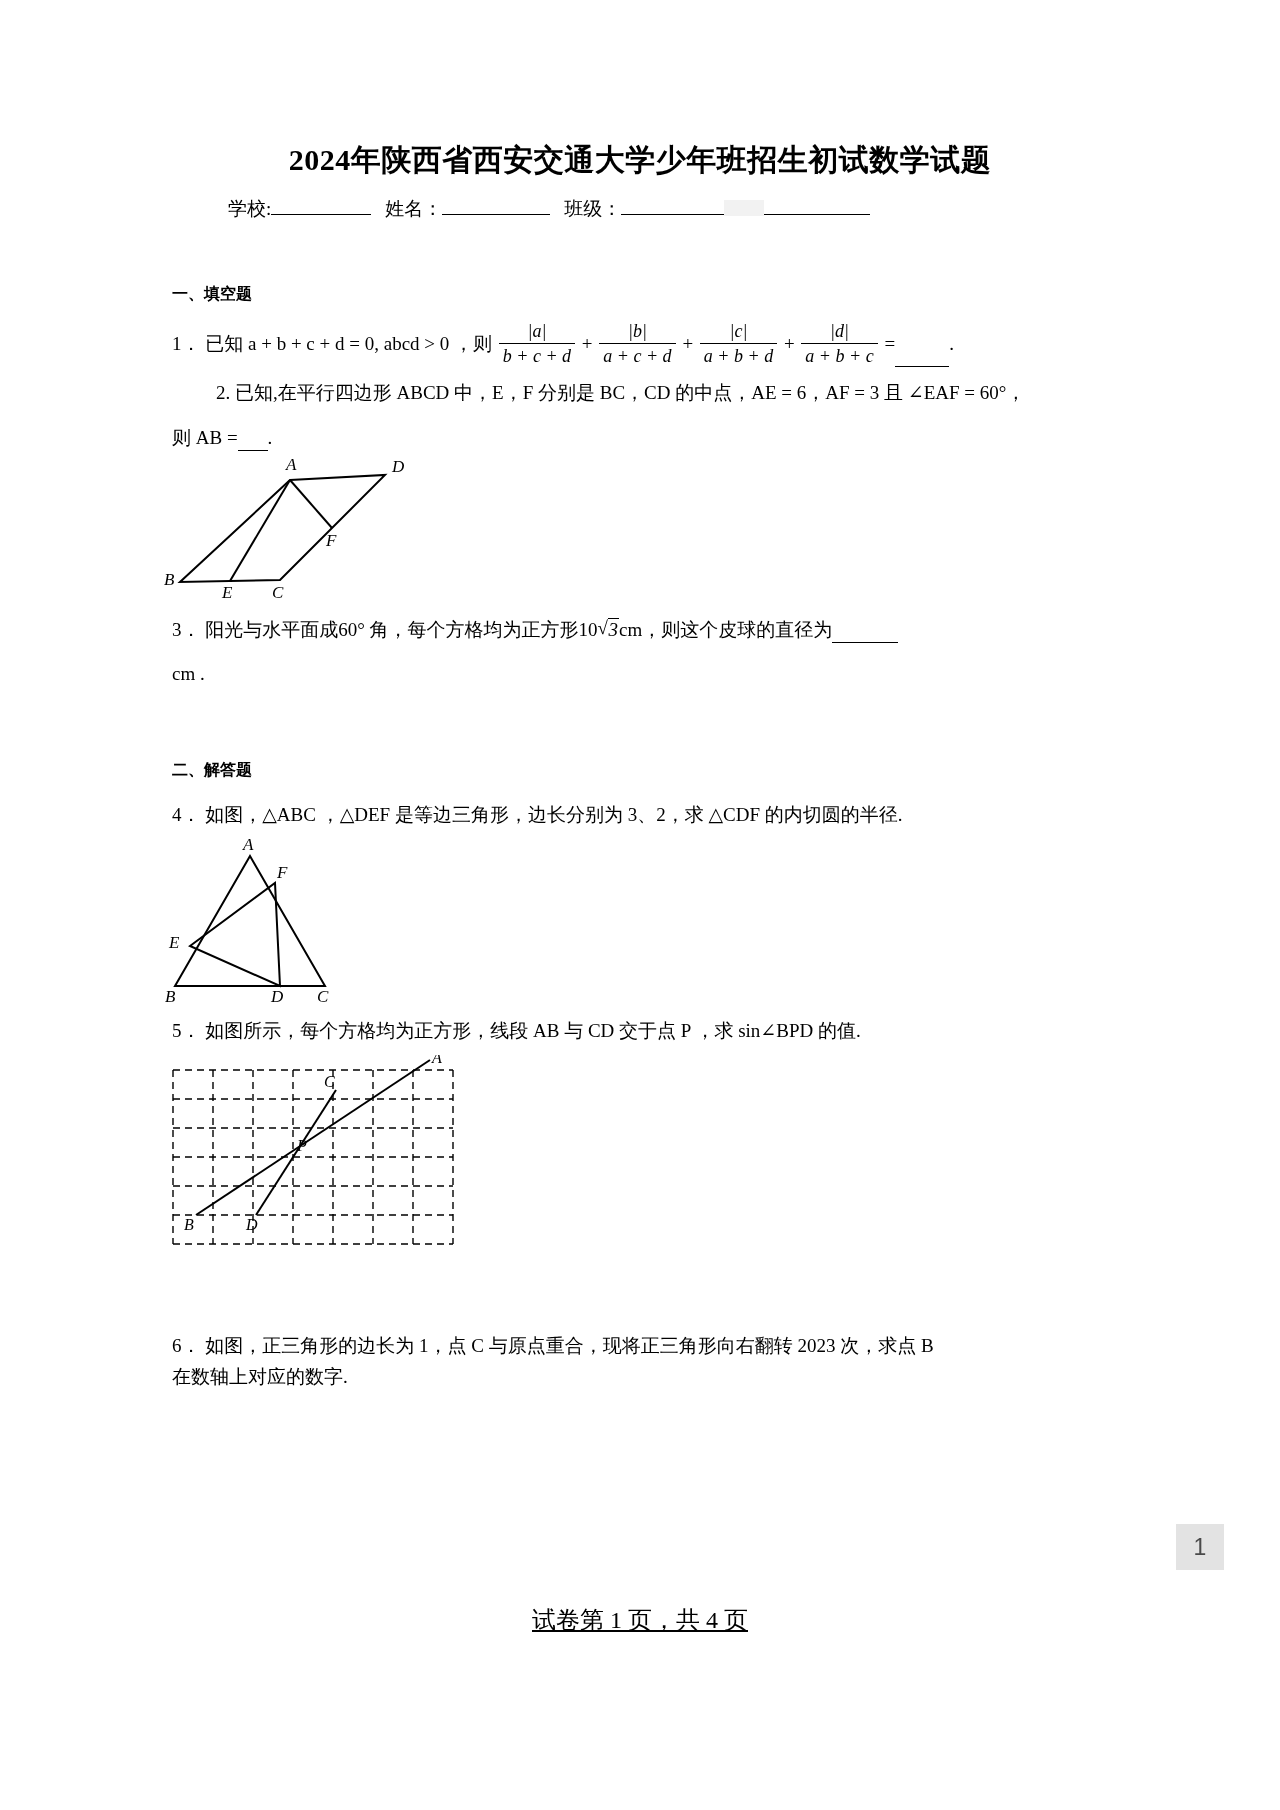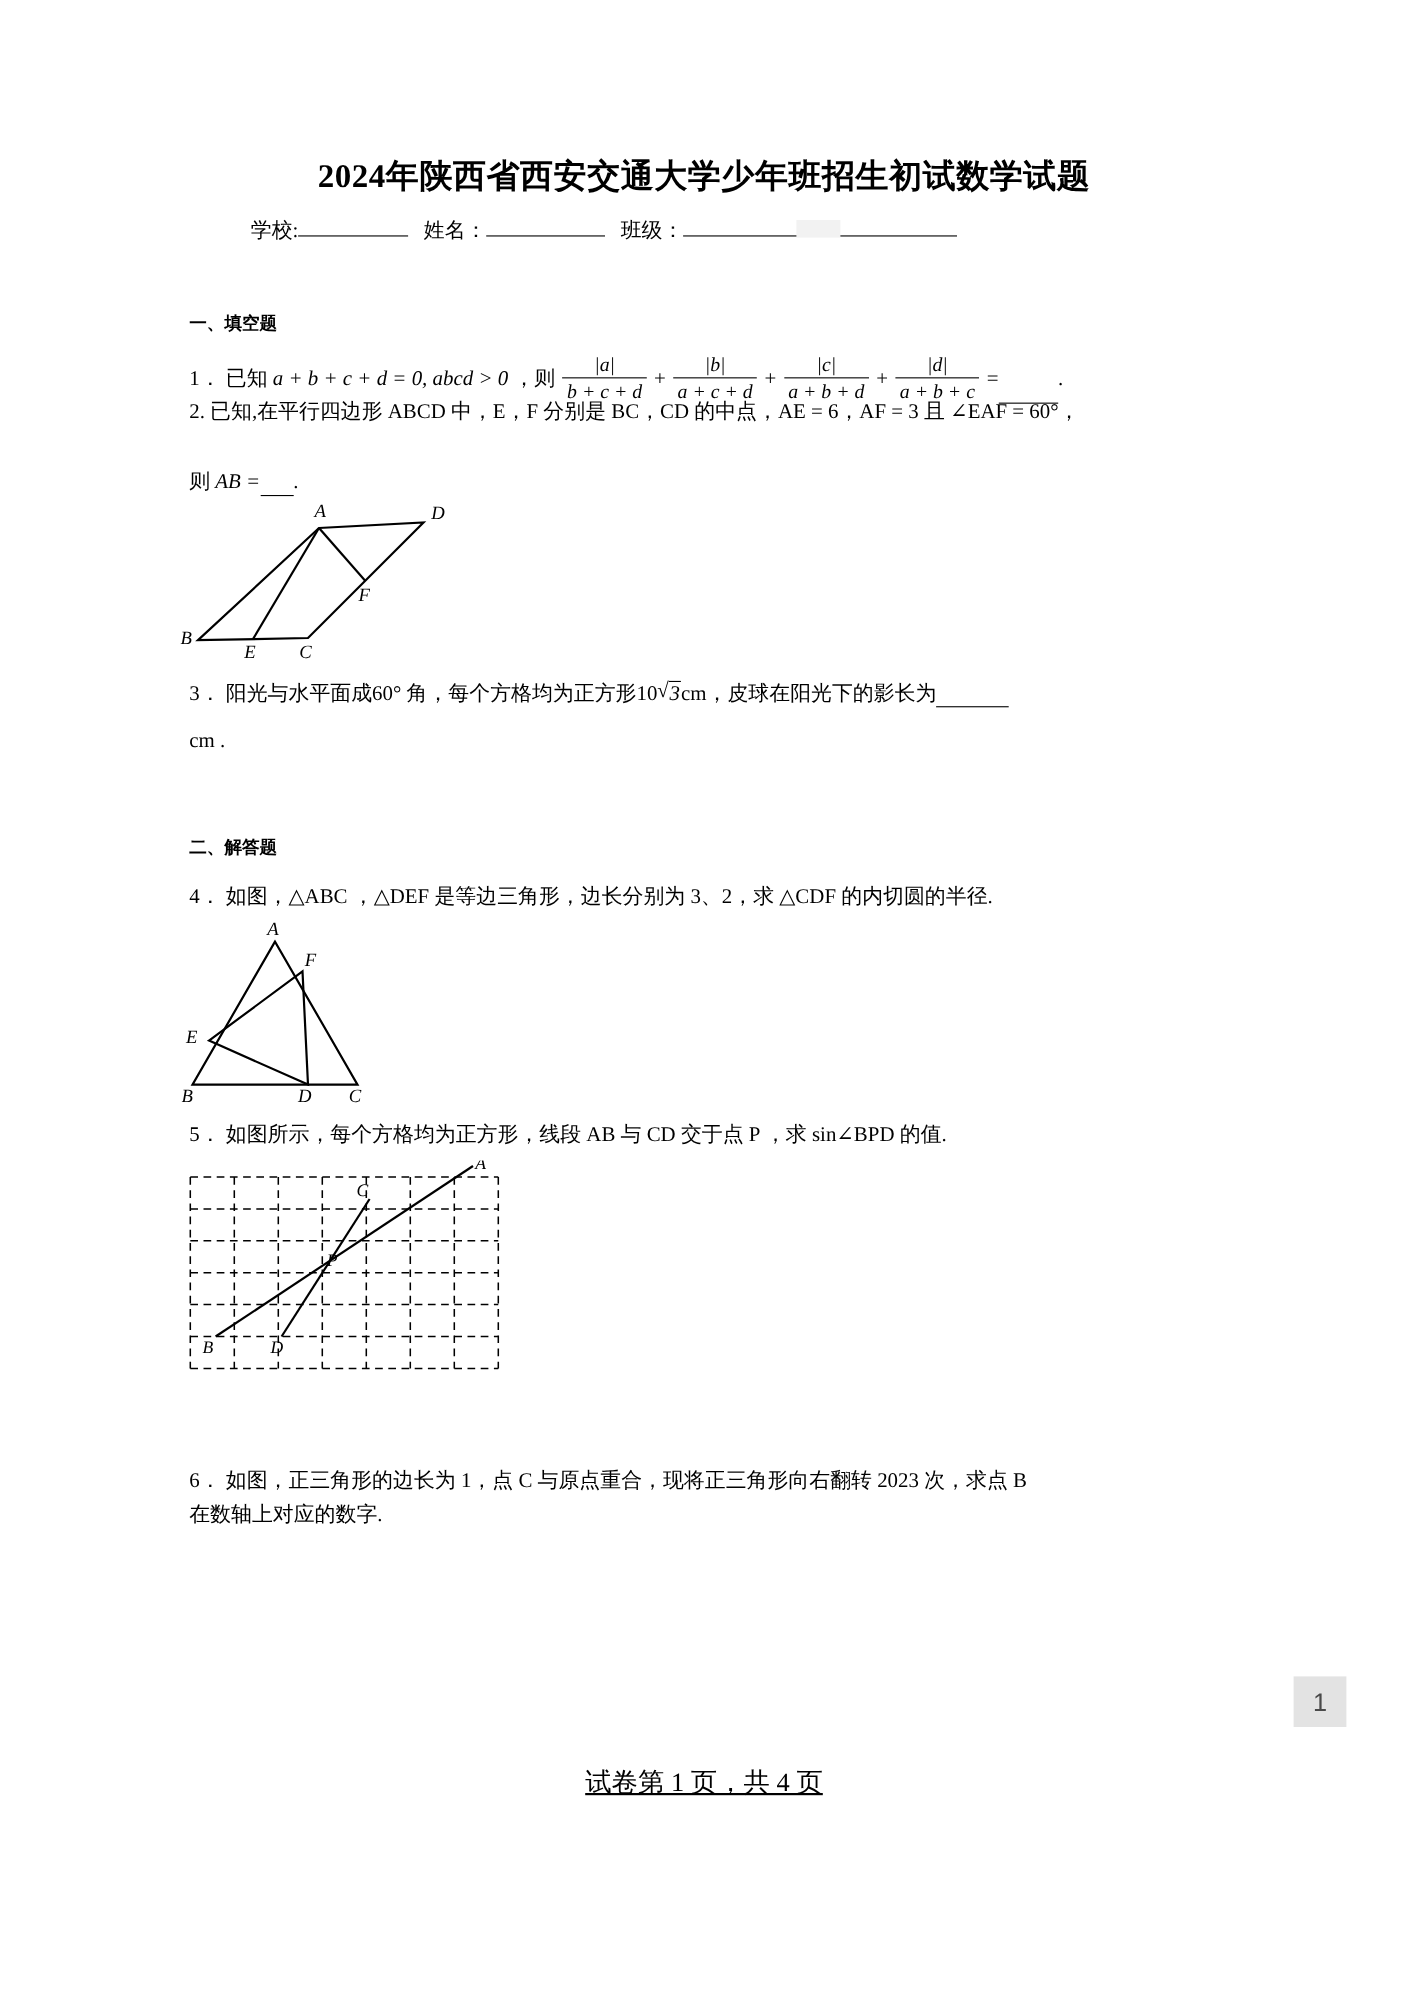--- a/index.html
+++ b/index.html
@@ -56,21 +56,21 @@
     left: 172px;
     font-size: 16px;
     font-weight: bold;
   }
   .prob {
     position: absolute;
     left: 172px;
     font-size: 19px;
     white-space: nowrap;
   }
-  .it { font-style: italic; }
+  .it { }
   .mathblank {
     display: inline-block;
     border-bottom: 1.3px solid #000;
     width: 54px;
     vertical-align: bottom;
     height: 17px;
   }
   .mathblank.short { width: 30px; }
   .mathblank.long { width: 66px; }
 
@@ -188,21 +188,21 @@
       <span class="den">a + b + d</span>
     </span>
     <span style="font-style:normal;">+</span>
     <span class="frac">
       <span class="num abs">|d|</span>
       <span class="den">a + b + c</span>
     </span>
     <span>=</span><span class="mathblank"></span><span>.</span>
   </div>
 
-  <div class="prob" style="top:361px;">
+  <div class="prob" style="top:380px;margin-left:44px;">
     <span>2.</span>
     <span>已知,在平行四边形 ABCD 中，E，F 分别是 BC，CD 的中点，AE = 6，AF = 3 且 ∠EAF = 60°，</span>
   </div>
   <div class="prob" style="top:425px;">
     <span>则</span>
     <span class="it">AB =</span><span class="mathblank short"></span><span>.</span>
   </div>
 
   <div class="fig" style="left:160px; top:450px;">
     <svg width="280" height="150" viewBox="0 0 280 150">
@@ -216,21 +216,21 @@
       <text x="232" y="22" font-family="Liberation Serif, serif" font-size="17" font-style="italic">D</text>
       <text x="166" y="96" font-family="Liberation Serif, serif" font-size="17" font-style="italic">F</text>
       <text x="4" y="135" font-family="Liberation Serif, serif" font-size="17" font-style="italic">B</text>
       <text x="62" y="148" font-family="Liberation Serif, serif" font-size="17" font-style="italic">E</text>
       <text x="112" y="148" font-family="Liberation Serif, serif" font-size="17" font-style="italic">C</text>
     </svg>
   </div>
 
   <div class="prob" style="top:617px;">
     <span>3．</span>
-    <span>阳光与水平面成60° 角，每个方格均为正方形</span><span>10</span><span class="sqrt"><span class="rad">3</span></span><span style="font-style:normal;">cm</span><span>，皮球在阳光下的影长为</span><span class="mathblank long"></span>
+    <span>阳光与水平面成60° 角，每个方格均为正方形</span><span>10</span><span class="sqrt"><span class="rad">3</span></span><span style="font-style:normal;">cm</span><span>，则这个皮球的直径为</span><span class="mathblank long"></span>
   </div>
   <div class="prob" style="top:663px;">
     <span>cm</span>
     <span>.</span>
   </div>
 
   <div class="section-head" style="top:760px;">二、解答题</div>
 
   <div class="prob" style="top:802px;">
     <span>4．</span>

